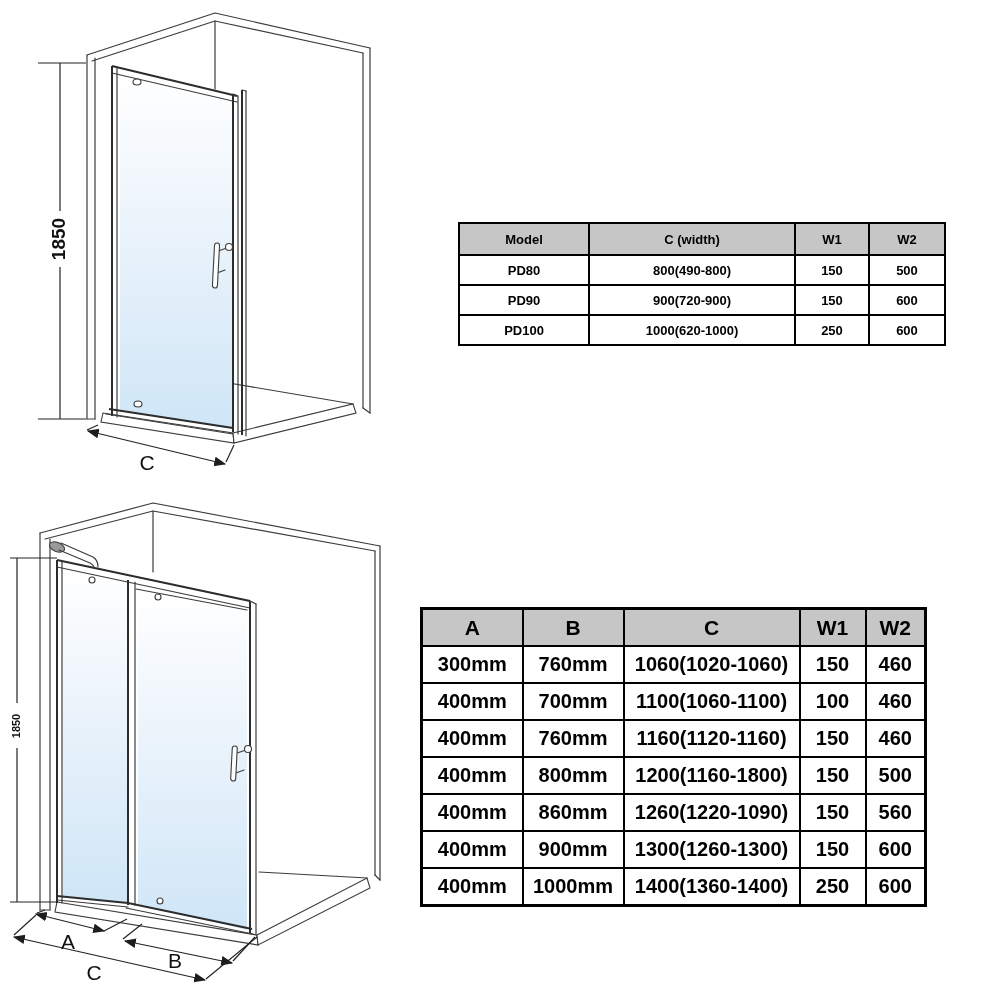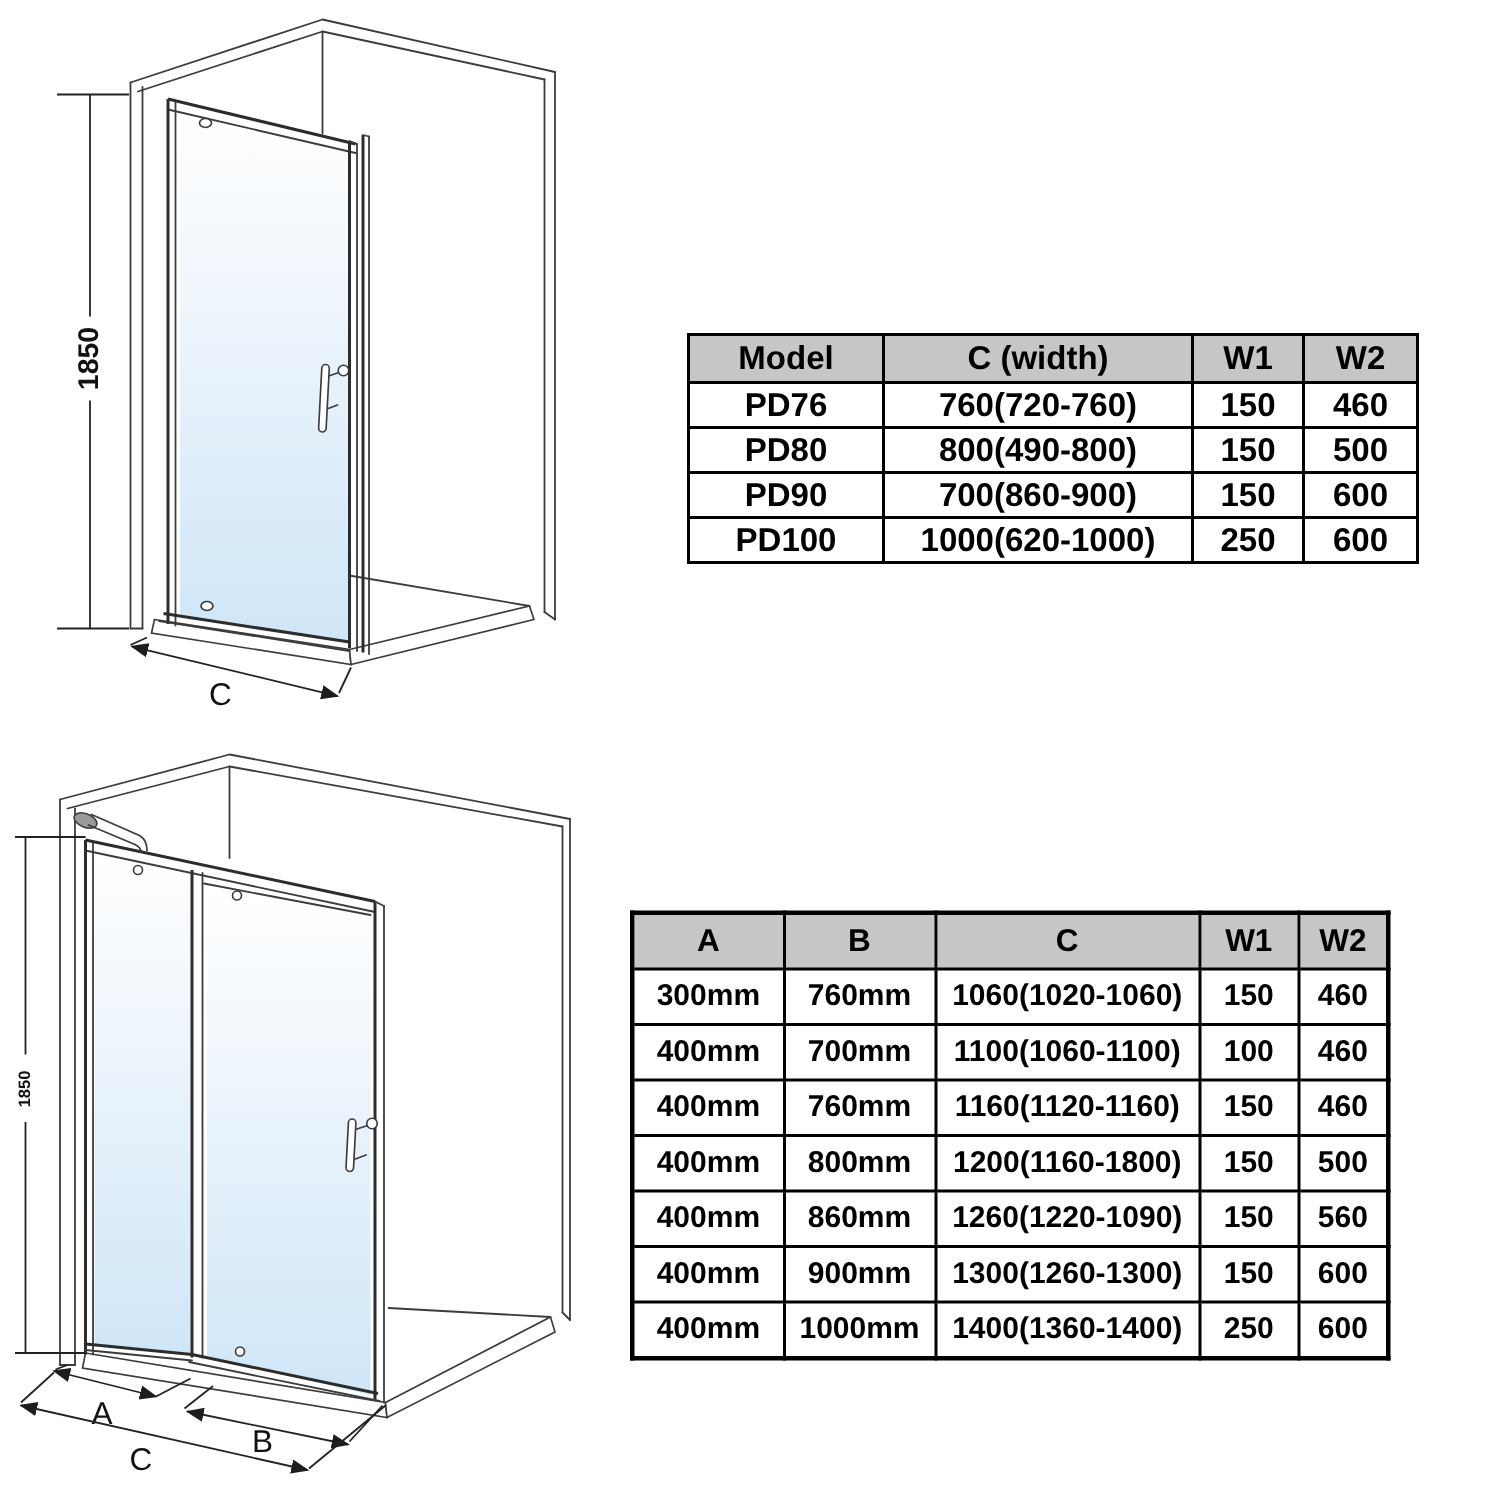--- a/index.html
+++ b/index.html
@@ -8,21 +8,21 @@
   svg{position:absolute;overflow:visible;}
   .ln{stroke:#3c3c3c;stroke-width:1.2;fill:none;stroke-linecap:round;stroke-linejoin:round;}
   .thick{stroke:#2c2c2c;stroke-width:2;fill:none;stroke-linecap:butt;stroke-linejoin:round;}
   .dimln{stroke:#222;stroke-width:1.2;fill:none;}
   .whitefill{fill:#fff;stroke:#3c3c3c;stroke-width:1.1;}
   .dim-big{font:bold 19px "Liberation Sans",sans-serif;fill:#111;}
   .dim-small{font:bold 11px "Liberation Sans",sans-serif;fill:#111;}
   .dim-letter{font:21px "Liberation Sans",sans-serif;fill:#111;}
   table{position:absolute;border-collapse:collapse;table-layout:fixed;text-align:center;background:#fff;}
   th,td{padding:0;overflow:hidden;white-space:nowrap;}
-  .tbl-top{left:458px;top:222px;width:486px;font-size:22px;font-weight:bold;}
+  .tbl-top{left:458px;top:222px;width:486px;font-size:13px;font-weight:bold;}
   .tbl-top th,.tbl-top td{border:2px solid #000;height:28px;}
   .tbl-top th{background:#c6c6c6;height:30px;}
   .tbl-bottom{left:420px;top:607px;width:504px;font-size:20px;font-weight:bold;border:3px solid #000;}
   .tbl-bottom th,.tbl-bottom td{border:2px solid #000;height:35px;}
   .tbl-bottom th{background:#c6c6c6;font-size:21px;font-weight:600;}
 </style>
 </head>
 <body>
 
 <div class="sheet">
@@ -211,34 +211,28 @@
   <thead>
         <tr>
           <th>Model</th>
           <th>C (width)</th>
           <th>W1</th>
           <th>W2</th>
         </tr>
       </thead>
       <tbody>
         <tr>
-          <td>PD76</td>
-          <td>760(720-760)</td>
-          <td>150</td>
-          <td>460</td>
-        </tr>
-        <tr>
           <td>PD80</td>
           <td>800(490-800)</td>
           <td>150</td>
           <td>500</td>
         </tr>
         <tr>
           <td>PD90</td>
-          <td>700(860-900)</td>
+          <td>900(720-900)</td>
           <td>150</td>
           <td>600</td>
         </tr>
         <tr>
           <td>PD100</td>
           <td>1000(620-1000)</td>
           <td>250</td>
           <td>600</td>
         </tr>
       </tbody>

